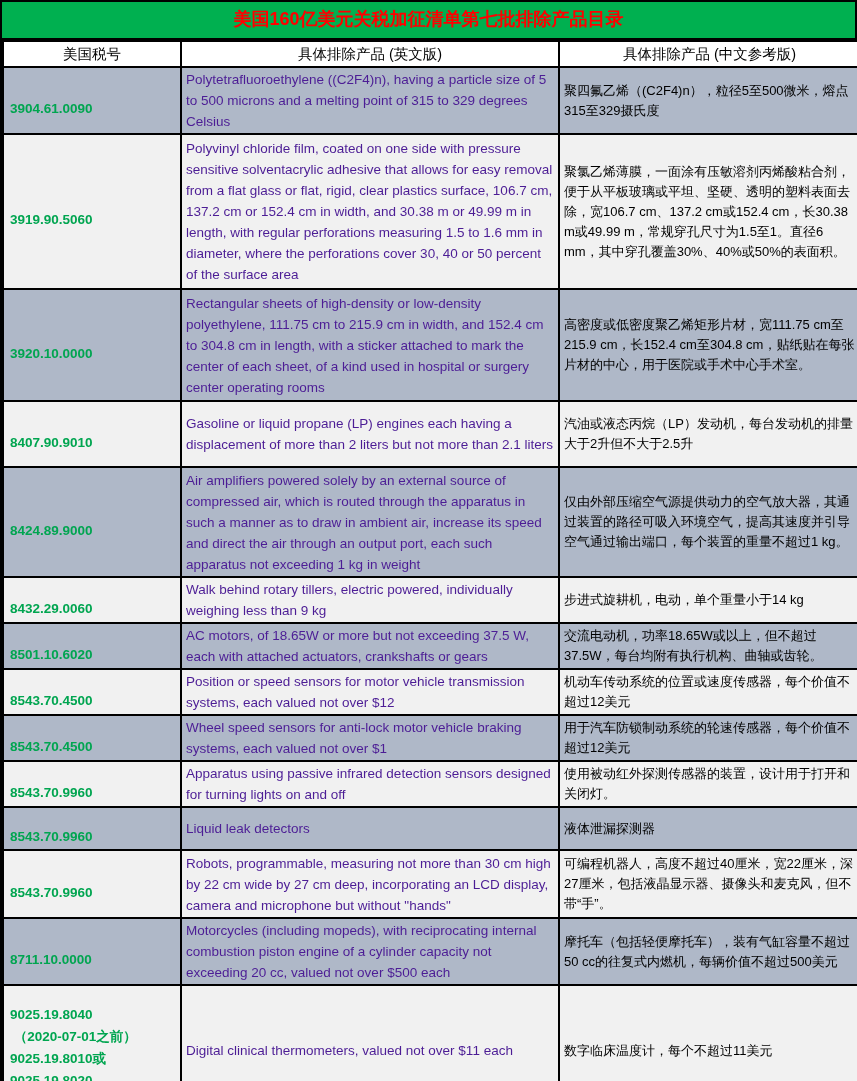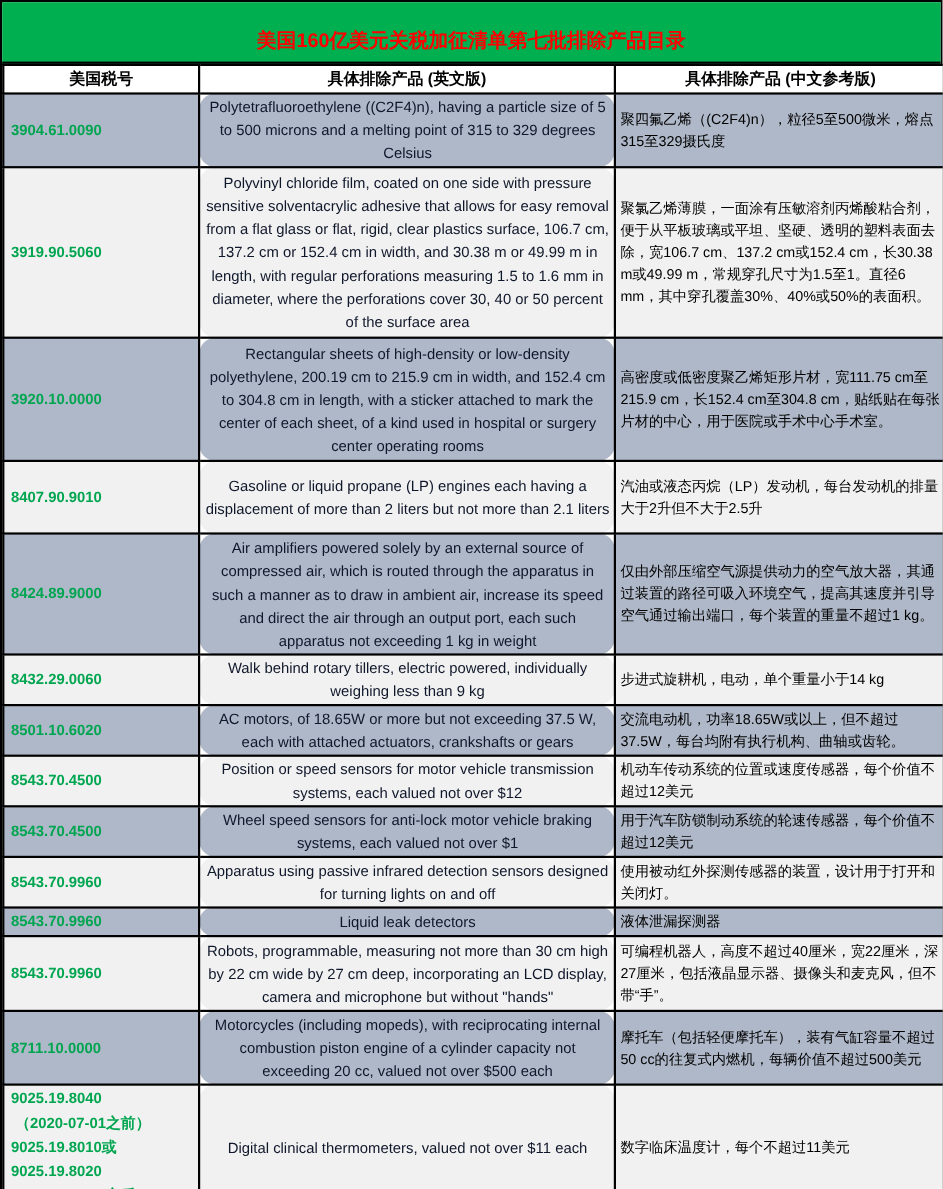--- a/index.html
+++ b/index.html
@@ -15,21 +15,21 @@
   html, body { margin: 0; padding: 0; background: #fff; }
   .page {
     width: 857px;
     border: 2px solid var(--border);
     font-family: "Liberation Sans", "DejaVu Sans", sans-serif;
   }
   .banner {
     background: var(--header_bg);
     border-bottom: 2px solid var(--border);
     text-align: center;
-    padding: 24px 0 7px 0;
+    padding: 6px 0 7px 0;
   }
   .banner .title {
     color: var(--header_text);
     font-weight: bold;
     font-size: 18px;
     line-height: 23px;
   }
   .banner .subtitle {
     color: var(--header_text);
     font-weight: bold;
@@ -40,44 +40,43 @@
     border-collapse: collapse;
     table-layout: fixed;
     width: 100%;
   }
   table.exclusion th, table.exclusion td {
     border: 2px solid var(--border);
   }
   table.exclusion th {
     background: var(--header_row_bg);
     color: #000;
-    font-weight: bold;
+    font-weight: normal;
     font-size: 14.5px;
     line-height: 18px;
     padding: 3px 2px;
     text-align: center;
   }
   td.code {
     color: var(--code_text);
     font-weight: bold;
     font-size: 13.5px;
     line-height: 22px;
-    padding: 1px 2px 1px 6px;
+    padding: 18px 2px 1px 6px;
     vertical-align: middle;
     text-align: left;
     white-space: pre-wrap;
   }
   td.en {
-    color: #0f172a;
+    color: #4c1d95;
     font-size: 13.5px;
     line-height: 21px;
     padding: 1px 3px 1px 4px;
     vertical-align: middle;
-    text-align: center;
-    border-radius: 15px;
+    text-align: left;
   }
   td.zh {
     color: #000;
     font-size: 13px;
     line-height: 20px;
     padding: 1px 3px 1px 4px;
     vertical-align: middle;
     text-align: left;
   }
   tr.dark  { background: var(--row_dark); }
@@ -111,21 +110,21 @@
         <td class="en">Polytetrafluoroethylene ((C2F4)n), having a particle size of 5 to 500 microns and a melting point of 315 to 329 degrees Celsius</td>
         <td class="zh">聚四氟乙烯（(C2F4)n），粒径5至500微米，熔点315至329摄氏度</td>
       </tr>
       <tr class="light" style="height:155px">
         <td class="code">3919.90.5060</td>
         <td class="en">Polyvinyl chloride film, coated on one side with pressure sensitive solventacrylic adhesive that allows for easy removal from a flat glass or flat, rigid, clear plastics surface, 106.7 cm, 137.2 cm or 152.4 cm in width, and 30.38 m or 49.99 m in length, with regular perforations measuring 1.5 to 1.6 mm in diameter, where the perforations cover 30, 40 or 50 percent of the surface area</td>
         <td class="zh">聚氯乙烯薄膜，一面涂有压敏溶剂丙烯酸粘合剂，便于从平板玻璃或平坦、坚硬、透明的塑料表面去除，宽106.7 cm、137.2 cm或152.4 cm，长30.38 m或49.99 m，常规穿孔尺寸为1.5至1。直径6 mm，其中穿孔覆盖30%、40%或50%的表面积。</td>
       </tr>
       <tr class="dark" style="height:112px">
         <td class="code">3920.10.0000</td>
-        <td class="en">Rectangular sheets of high-density or low-density polyethylene, 200.19 cm to 215.9 cm in width, and 152.4 cm to 304.8 cm in length, with a sticker attached to mark the center of each sheet, of a kind used in hospital or surgery center operating rooms</td>
+        <td class="en">Rectangular sheets of high-density or low-density polyethylene, 111.75 cm to 215.9 cm in width, and 152.4 cm to 304.8 cm in length, with a sticker attached to mark the center of each sheet, of a kind used in hospital or surgery center operating rooms</td>
         <td class="zh">高密度或低密度聚乙烯矩形片材，宽111.75 cm至215.9 cm，长152.4 cm至304.8 cm，贴纸贴在每张片材的中心，用于医院或手术中心手术室。</td>
       </tr>
       <tr class="light" style="height:66px">
         <td class="code">8407.90.9010</td>
         <td class="en">Gasoline or liquid propane (LP) engines each having a displacement of more than 2 liters but not more than 2.1 liters</td>
         <td class="zh">汽油或液态丙烷（LP）发动机，每台发动机的排量大于2升但不大于2.5升</td>
       </tr>
       <tr class="dark" style="height:110px">
         <td class="code">8424.89.9000</td>
         <td class="en">Air amplifiers powered solely by an external source of compressed air, which is routed through the apparatus in such a manner as to draw in ambient air, increase its speed and direct the air through an output port, each such apparatus not exceeding 1 kg in weight</td>

